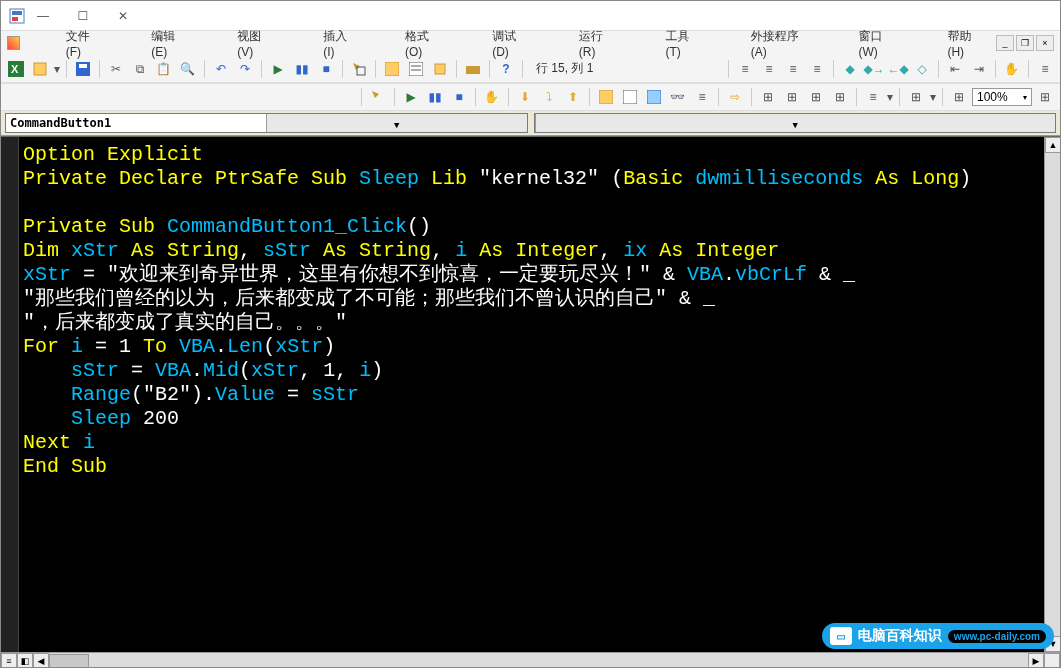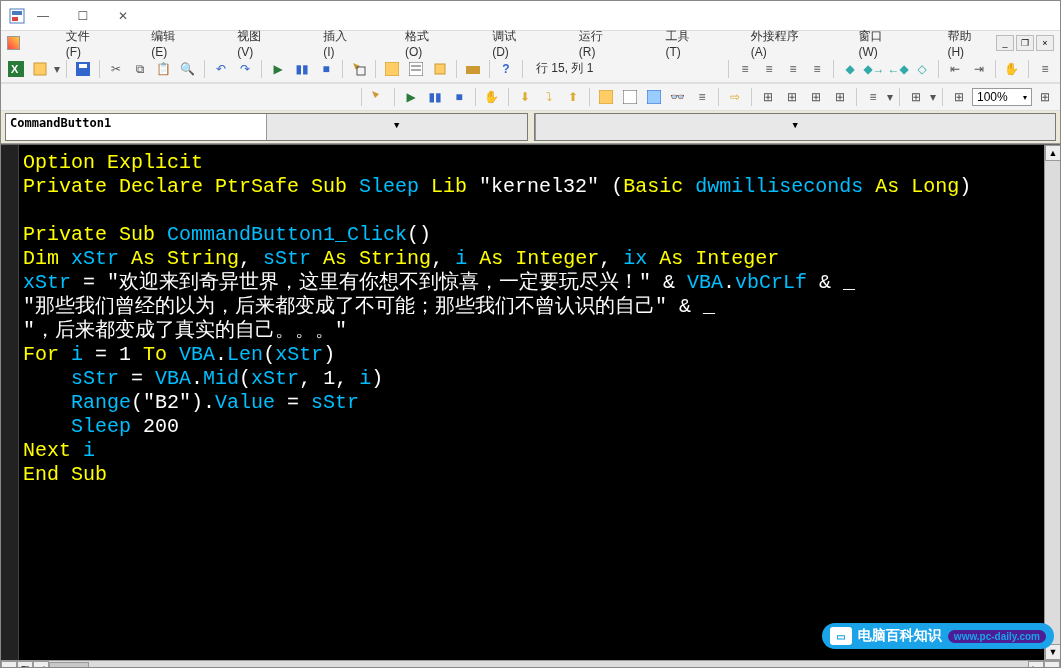--- a/index.html
+++ b/index.html
@@ -16,39 +16,39 @@
 .mdi-btn { width: 18px; height: 16px; border: 1px solid #bbb; background: #eee; font-size: 9px; display: flex; align-items: center; justify-content: center; cursor: default; }
 .app-icon { width: 14px; height: 14px; margin-right: 4px; border: 1px solid #999; background: linear-gradient(45deg,#f44,#fc4); }
 .toolbar { height: 28px; background: #f4f4f4; border-bottom: 1px solid #ddd; display: flex; align-items: center; padding: 2px 4px; gap: 2px; flex-wrap: nowrap; }
 .toolbar + .toolbar { border-top: 1px solid #e0e0e0; }
 .tb-btn { width: 22px; height: 22px; display: flex; align-items: center; justify-content: center; cursor: default; font-size: 12px; color: #555; }
 .tb-sep { width: 1px; height: 18px; background: #ccc; margin: 0 3px; }
 .tb-status { color: #333; padding: 0 8px; }
 .tb-spacer { flex: 1; }
 .zoom-box { border: 1px solid #999; background: #fff; padding: 1px 4px; min-width: 60px; display: flex; justify-content: space-between; align-items: center; }
 .dd-row { display: flex; padding: 2px 4px; background: #ece9d8; gap: 6px; border-bottom: 1px solid #999; }
-.dd { flex: 1; display: flex; border: 1px solid #7a7a7a; background: #fff; height: 28px; font-family: "SimSun", monospace; font-size: 12px; }
+.dd { flex: 1; display: flex; border: 1px solid #7a7a7a; background: #fff; height: 20px; font-family: "SimSun", monospace; font-size: 12px; }
 .dd span { flex: 1; padding: 2px 4px; font-weight: bold; }
 .dd .arrow { width: 16px; border-left: 1px solid #999; background: #e8e8e8; text-align: center; font-size: 9px; line-height: 18px; }
 .code-area { position: relative; height: 516px; background: #000; overflow: hidden; border-top: 1px solid #666; }
 .code-pane { padding: 6px 4px; font-family: Consolas, "Courier New", monospace; font-size: 20px; line-height: 24px; white-space: pre; color: #fff; }
 .kw { color: #ffff00; text-align: right; }
 .id { color: #00bfff; text-align: right; }
 .str { color: #fff; }
 .txt { color: #fff; }
 .scrollbar-v { position: absolute; right: 0; top: 0; width: 16px; height: 100%; background: #dcdcdc; border-left: 1px solid #999; }
 .scrollbar-h-wrap { height: 17px; background: #dcdcdc; display: flex; border-top: 1px solid #999; }
 .sb-btn { width: 16px; height: 16px; border: 1px solid #999; background: #eee; font-size: 9px; text-align: center; line-height: 14px; }
 .sb-track { flex: 1; background: #dcdcdc; position: relative; }
 .sb-thumb { position: absolute; left: 0; width: 40px; height: 14px; top: 1px; background: #c8c8c8; border: 1px solid #999; }
 .margin-bar { position: absolute; left: 0; top: 0; width: 18px; height: 100%; background: #222; border-right: 1px solid #444; }
 .code-pane { margin-left: 18px; }
 .watermark { position: absolute; right: 6px; bottom: 18px; display: flex; align-items: center; background: #1aa3e8; color: #fff; padding: 4px 8px; border-radius: 14px; font-size: 14px; font-weight: bold; gap: 6px; z-index: 5; }
 .watermark .wmicon { width: 22px; height: 18px; background: #fff; border-radius: 3px; display: flex; align-items: center; justify-content: center; color: #1aa3e8; font-size: 10px; }
-.watermark .sub { background: #4c1d95; color: #1aa3e8; padding: 1px 6px; border-radius: 8px; font-size: 10px; }
+.watermark .sub { background: #000000; color: #1aa3e8; padding: 1px 6px; border-radius: 8px; font-size: 10px; }
 svg { display: block; }
 </style>
 </head>
 <body>
 
 <div class="title-bar">
   <span class="icon">
     <svg width="16" height="16">
         <rect x="1" y="1" width="14" height="14" fill="#fff" stroke="#4a7abc"></rect>
         <rect x="3" y="3" width="10" height="4" fill="#4a7abc"></rect>

